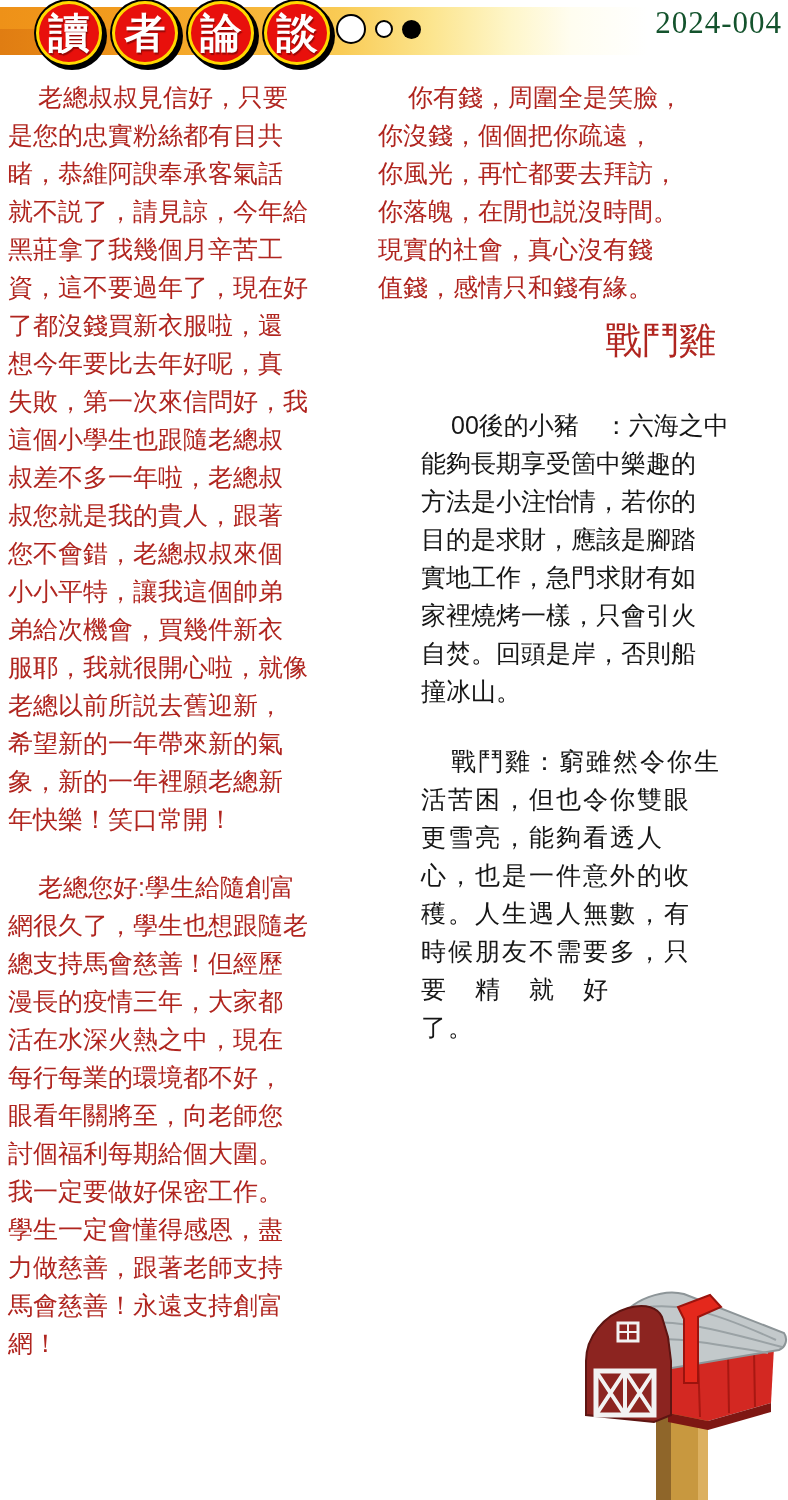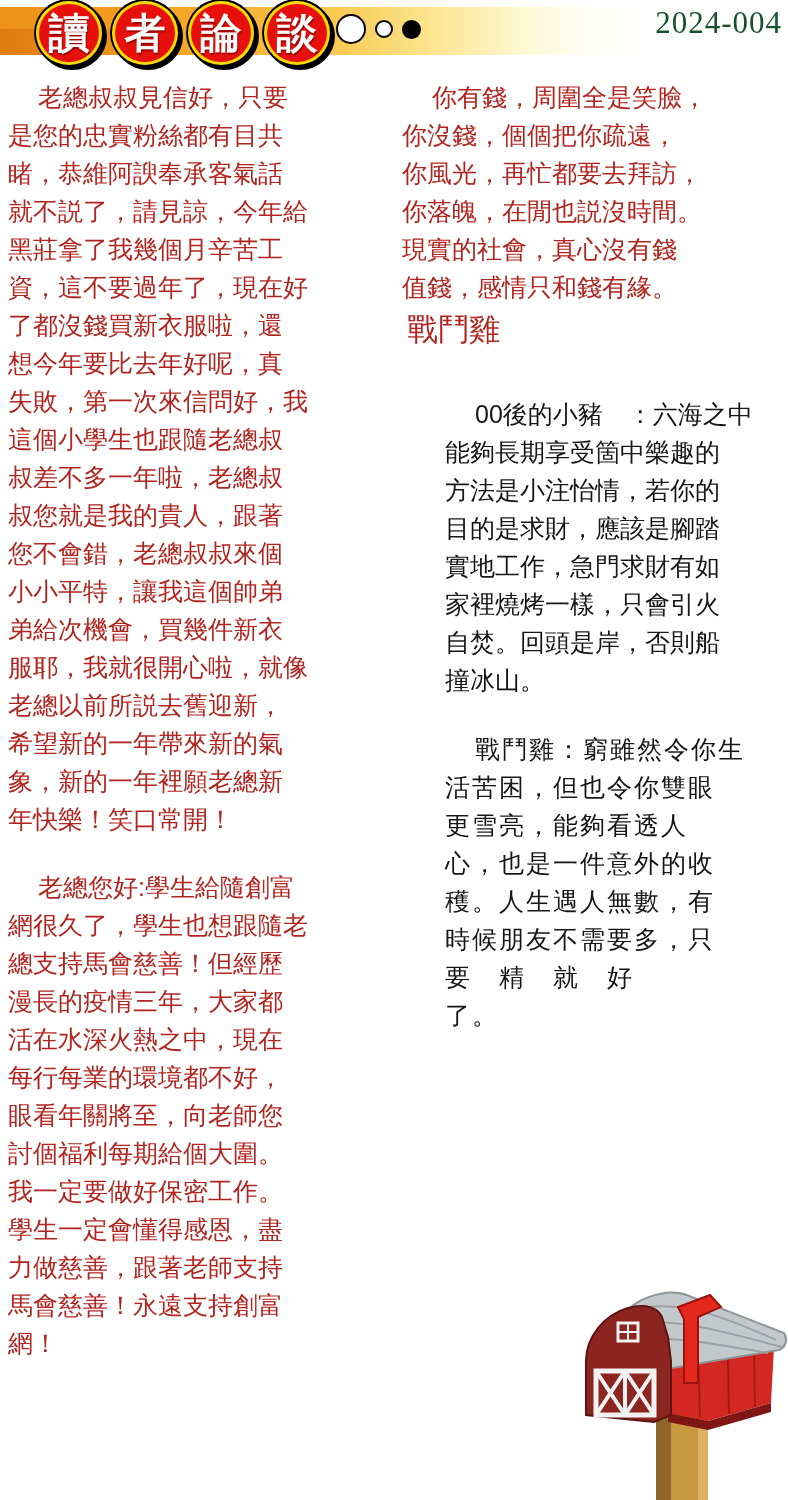--- a/index.html
+++ b/index.html
@@ -35,36 +35,36 @@
   .circle-small{width:14px;height:14px;border:2px solid #000;border-radius:50%;background:#fff;margin-left:9px;}
   .circle-dot{width:19px;height:19px;border-radius:50%;background:#000;margin-left:9px;}
   .issue{
     position:absolute;right:6px;top:5px;
     font-family:"Liberation Serif","DejaVu Serif",serif;
     font-size:31px;color:#14532d;letter-spacing:1px;
   }
   
   .col{position:absolute;top:78px;}
   .col-left{left:8px;width:384px;}
-  .col-right{left:402px;width:384px;}
+  .col-right{left:378px;width:384px;}
   .txt{
     margin:0;font-size:25px;line-height:38px;
     white-space:pre-line;text-indent:1.2em;text-align:left;
   }
   .red{color:#b0251f;}
   .black{color:#161616;margin-left:43px;}
   .sig{
-    margin:5px;font-size:31px;line-height:38px;
-    text-align:left;padding-right:30px;white-space:normal;text-indent:0;
+    margin:16px;font-size:37px;line-height:38px;
+    text-align:right;padding-right:30px;white-space:normal;text-indent:0;
   }
   .gap30{margin-top:30px;}
   .gap46{margin-top:46px;}
   .gap28{margin-top:28px;}
   .gap32{margin-top:32px;}
-  .spread{letter-spacing:2px;font-family:Liberation Serif, serif;}
+  .spread{letter-spacing:2px;}
   
   .mailbox{position:absolute;left:558px;top:1283px;width:230px;height:217px;}
 </style>
 </head>
 <body>
 
 <div class="banner"></div>
 
 <div class="badges">
   <div class="badge">

